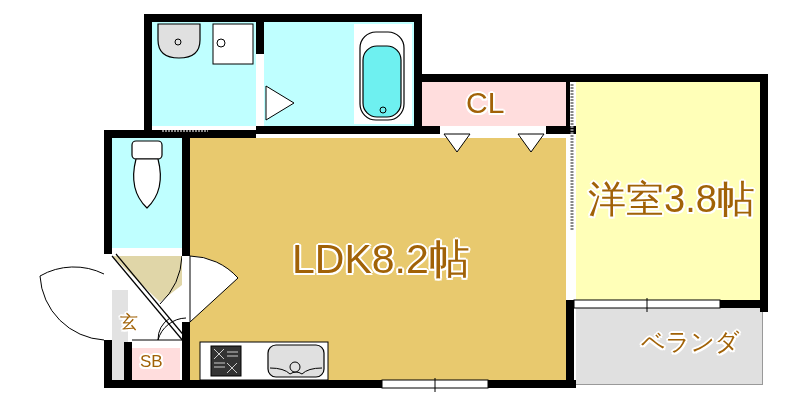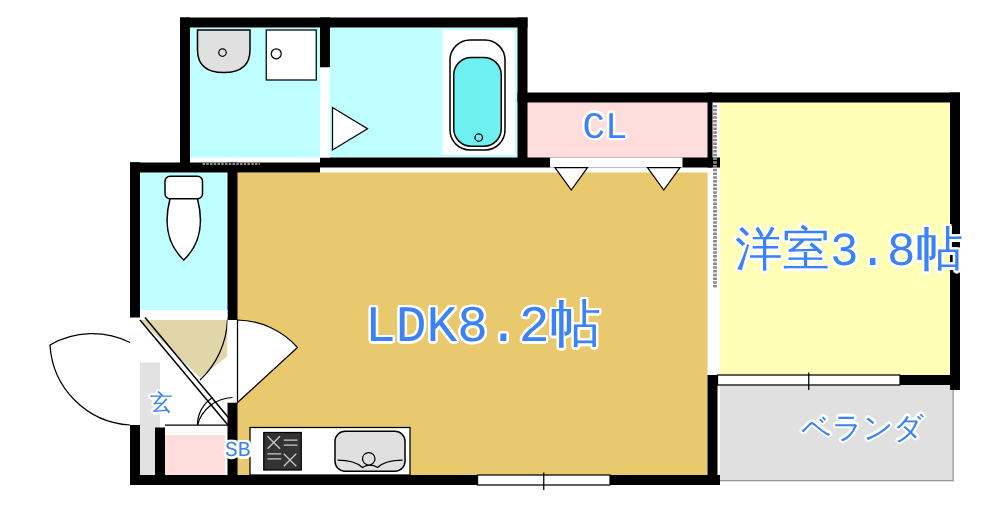--- a/index.html
+++ b/index.html
@@ -1,20 +1,20 @@
 <!DOCTYPE html>
 <html><head>
 <meta charset="utf-8">
 <style>
   html, body { margin:0; padding:0; background:#ffffff; }
   body { width:800px; height:410px; position:relative; overflow:hidden; font-family:"DejaVu Sans", sans-serif; }
   .abs { position:absolute; }
   .wall { position:absolute; background:#000; }
   .room-label {
-    position:absolute; color:#3b82f6; font-family:Liberation Mono, monospace;
+    position:absolute; color:#a16207; font-family:Liberation Sans, sans-serif;
     text-shadow: 2px 0 0 #fff, -2px 0 0 #fff, 0 2px 0 #fff, 0 -2px 0 #fff, 1.5px 1.5px 0 #fff, -1.5px -1.5px 0 #fff, 1.5px -1.5px 0 #fff, -1.5px 1.5px 0 #fff;
     white-space:nowrap;
   }
   svg { position:absolute; left:0; top:0; }
 </style>
 </head>
 <body>
 
 <div class="abs" style="left:152px;top:22px;width:104px;height:104px;background:#BFFFFF;"></div>
 <div class="abs" style="left:264px;top:22px;width:150px;height:104px;background:#BFFFFF;"></div>
@@ -117,13 +117,13 @@
 
   <rect x="574" y="300" width="146" height="8" fill="#fff" stroke="#000" stroke-width="1"></rect>
   <line x1="647" y1="298" x2="647" y2="312" stroke="#000" stroke-width="1"></line>
 </svg>
 
 <div class="room-label" style="left:466px;top:86px;font-size:30px;">CL</div>
 <div class="room-label" style="left:588px;top:174px;font-size:38px;">洋室3.8帖</div>
 <div class="room-label" style="left:292px;top:232px;font-size:41px;">LDK8.2帖</div>
 <div class="room-label" style="left:598px;top:326px;font-size:24px;margin-left:43px;">ベランダ</div>
 <div class="room-label" style="left:120px;top:310px;font-size:18px;">玄</div>
-<div class="room-label" style="left:140px;top:352px;font-size:17px;margin-left:40px;">SB</div>
+<div class="room-label" style="left:140px;top:352px;font-size:17px;">SB</div>
 
 </body></html>

